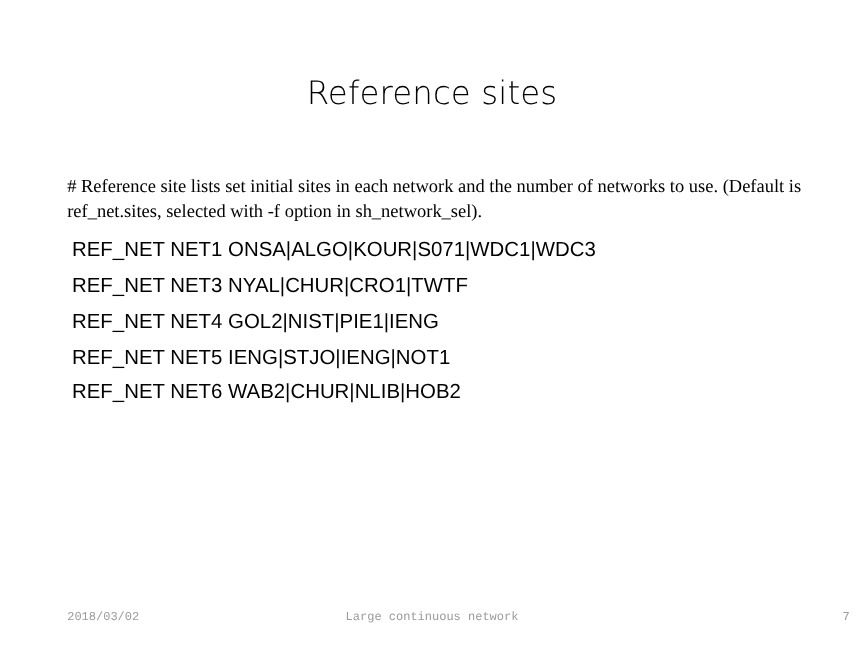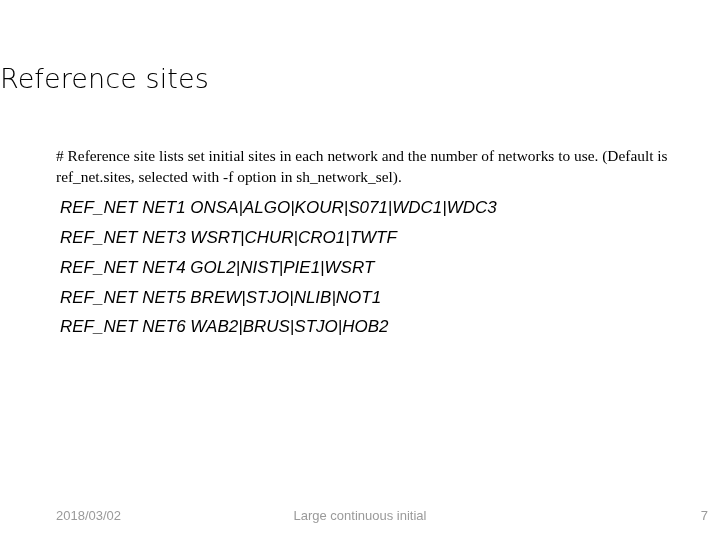--- a/index.html
+++ b/index.html
@@ -15,21 +15,21 @@
     width: 720px;
     height: 540px;
     background: #ffffff;
     overflow: hidden;
   }
   #slide-title {
     position: absolute;
     left: 0;
     top: 62px;
     width: 720px;
-    text-align: left;
+    text-align: center;
     font-family: "DejaVu Sans", sans-serif;
     font-weight: 300;
     font-size: 27px;
     line-height: 34px;
     color: #000000;
     letter-spacing: 0.1px;
   }
   #body-block {
     position: absolute;
     left: 56px;
@@ -42,41 +42,40 @@
     line-height: 20.6px;
     color: #000000;
     margin: 0;
     white-space: normal;
   }
   #net-list {
     margin: 0;
     padding: 0;
     list-style: none;
     margin-top: 6px;
-    font-style: italic;
   }
   .net-line {
     font-family: "Liberation Sans", sans-serif;
     font-size: 17px;
     line-height: 29.8px;
     color: #000000;
     padding-left: 4px;
     white-space: pre;
   }
   #footer {
     position: absolute;
     left: 0;
     top: 507px;
     width: 720px;
     height: 20px;
   }
   .footer-text {
     position: absolute;
-    font-family: Liberation Sans, sans-serif;
-    font-size: 13px;
+    font-family: Liberation Mono, monospace;
+    font-size: 10px;
     line-height: 12px;
     color: #9a9a9a;
     white-space: nowrap;
   }
   #footer-date {
     left: 56px;
     top: 3px;
   }
   #footer-center {
     left: 0;
@@ -97,27 +96,27 @@
 <div id="slide">
 
   <div id="slide-title">Reference sites</div>
 
   <div id="body-block">
 
     <p class="note-para">#  Reference site lists set initial sites in each network and the number of networks to use. (Default is ref_net.sites, selected with -f option in sh_network_sel).</p>
 
     <ul id="net-list">
       <li class="net-line">REF_NET NET1 ONSA|ALGO|KOUR|S071|WDC1|WDC3</li>
-      <li class="net-line">REF_NET NET3 WSRT|CHUR|CRO1|TWTF</li>
-      <li class="net-line">REF_NET NET4 GOL2|NIST|PIE1|WSRT</li>
-      <li class="net-line">REF_NET NET5 BREW|STJO|NLIB|NOT1</li>
-      <li class="net-line">REF_NET NET6 WAB2|BRUS|STJO|HOB2</li>
+      <li class="net-line">REF_NET NET3 NYAL|CHUR|CRO1|TWTF</li>
+      <li class="net-line">REF_NET NET4 GOL2|NIST|PIE1|IENG</li>
+      <li class="net-line">REF_NET NET5 IENG|STJO|IENG|NOT1</li>
+      <li class="net-line">REF_NET NET6 WAB2|CHUR|NLIB|HOB2</li>
     </ul>
 
   </div>
 
   <div id="footer">
     <div class="footer-text" id="footer-date">2018/03/02</div>
-    <div class="footer-text" id="footer-center">Large continuous initial</div>
+    <div class="footer-text" id="footer-center">Large continuous network</div>
     <div class="footer-text" id="footer-page">7</div>
   </div>
 
 </div>
 
 </body></html>

